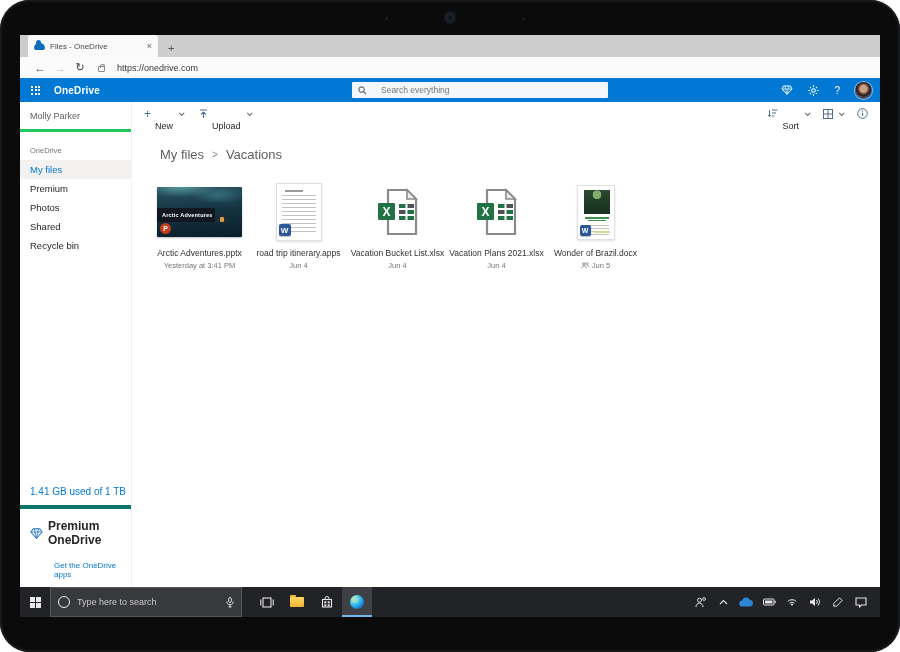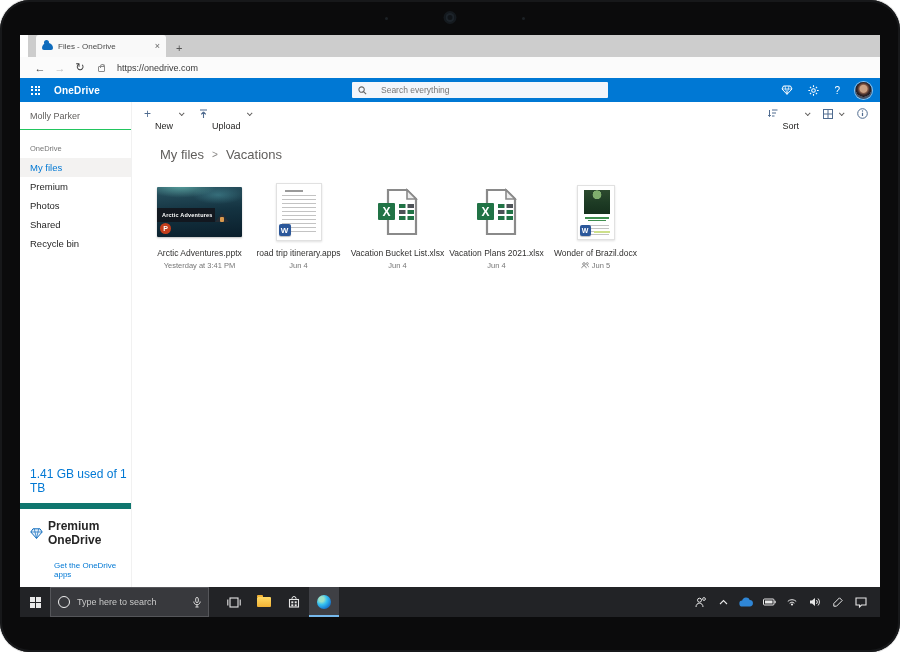--- a/index.html
+++ b/index.html
@@ -10,21 +10,21 @@
             box-shadow: inset 0 0 0 2px #17181a, 0 0 0 1px #d9d9d9; overflow:hidden; }
   .camera { position:absolute; top:13px; left:50%; transform:translateX(-50%); width:9px; height:9px;
             border-radius:50%; background:#101418; box-shadow: inset 0 0 0 2px #1d242b, 0 0 0 2px #151a1f; }
   .sensor-dot { position:absolute; top:17px; width:3px; height:3px; border-radius:50%; background:#1c2126; }
   .sensor-left { left:385px; } .sensor-right { left:522px; }
 
   
   .screen { position:absolute; left:20px; top:35px; width:860px; height:582px; background:#ffffff; overflow:hidden; }
 
   
-  .tabbar { position:absolute; left:8px; top:0; width:100%; height:22px; background:#cdcdcd; display:flex; align-items:flex-end; }
+  .tabbar { position:absolute; left:0; top:0; width:100%; height:22px; background:#cdcdcd; display:flex; align-items:flex-end; }
   .tab { display:flex; align-items:center; gap:5px; width:130px; height:22px; background:#f9f9f9;
          margin-left:8px; padding:0 6px; border-radius:3px 3px 0 0; }
   .tab-cloud { width:11px; height:7px; background:#0f6cbd; border-radius:5px 5px 2px 2px; position:relative; flex:0 0 auto; }
   .tab-cloud:before { content:""; position:absolute; left:2px; top:-3px; width:5px; height:5px; border-radius:50%; background:#0f6cbd; }
   .tab-title { font-size:8px; color:#4a4a4a; flex:1; white-space:nowrap; overflow:hidden; }
   .tab-close { font-size:9px; color:#666; cursor:default; }
   .newtab-btn { font-size:11px; color:#555; margin-left:10px; padding-bottom:3px; }
 
   
   .addressbar { position:absolute; left:0; top:22px; width:100%; height:21px; background:#fbfbfb; display:flex; align-items:center; padding-left:10px; }
@@ -48,26 +48,26 @@
   .help-q { color:#fff; font-size:10px; }
   .avatar { width:17px; height:17px; border-radius:50%;
             background: radial-gradient(circle at 50% 40%, #caa184 0 27%, #8a5d48 33%, #3a2a2c 46%, #231c20 58%, #4a5160 59%, #5a6172 100%);
             box-shadow:0 0 0 1px rgba(255,255,255,.55); }
 
   
   .content { position:absolute; left:0; top:67px; width:100%; bottom:30px; display:flex; background:#fff; }
 
   
   .sidebar { width:112px; flex:0 0 auto; display:flex; flex-direction:column; border-right:1px solid #f1f1f1; }
-  .user-name { font-size:9px; color:#605e5c; padding:9px 0 8px 10px; border-bottom:1px solid #22c55e; }
+  .user-name { font-size:9px; color:#605e5c; padding:9px 0 8px 10px; border-bottom:3px solid #22c55e; }
   .side-label { font-size:7.5px; color:#767676; padding:14px 0 5px 10px; }
   .nav-item { font-size:9.5px; color:#262626; padding:4px 0 4px 10px; cursor:default; }
   .nav-item.selected { background:#f3f2f1; color:#0078d4; }
   .side-bottom { margin-top:auto; padding-bottom:8px; }
-  .storage-link { font-size:12px; color:#0078d4; padding:0 0 8px 10px; border-bottom:6px solid #0f766e; }
+  .storage-link { font-size:10px; color:#0078d4; padding:0 0 8px 10px; border-bottom:4px solid #0f766e; }
   .premium-row { display:flex; align-items:center; gap:5px; padding:10px 0 10px 10px; }
   .premium-txt { font-size:12px; font-weight:bold; color:#262626; }
   .getapps-link { font-size:8px; color:#0078d4; padding:4px 0 0 10px;margin-left:24px; }
 
   
   .main { flex:1; position:relative; }
   .toolbar { height:23px; display:flex; align-items:center; padding:0 12px; }
   .cmd { display:flex; align-items:center; gap:4px; margin-right:16px; }
   .cmd-label { font-size:9px; color:#252423;margin-top:24px; }
   .chev { width:4px; height:4px; border-right:1px solid #605e5c; border-bottom:1px solid #605e5c; transform:rotate(45deg) translateY(-1px); margin-left:2px; }
@@ -121,21 +121,21 @@
 
   
   .thumb-xlsx { position:relative; width:46px; height:50px; }
   .shared-ico svg { display:block; }
 
   
   .taskbar { position:absolute; left:0; bottom:0; width:100%; height:30px; background:#222326; display:flex; align-items:stretch; }
   .tb-start { width:30px; display:flex; align-items:center; justify-content:center; }
   .win-logo { display:grid; grid-template-columns:5px 5px; grid-gap:1px; transform:skewY(0deg); }
   .win-logo i { width:5px; height:5px; background:#e9e9e9; }
-  .tb-search { width:159px; background:#38393d; border:1px solid #55565a; display:flex; align-items:center; padding:0 7px; gap:7px; }
+  .tb-search { width:192px; background:#38393d; border:1px solid #55565a; display:flex; align-items:center; padding:0 7px; gap:7px; }
   .cortana-ring { width:12px; height:12px; border:1.5px solid #f0f0f0; border-radius:50%; flex:0 0 auto; }
   .tb-search input { background:transparent; border:none; outline:none; color:#c9c9c9; font-size:9px; width:108px; font-family:inherit; }
   .tb-search input::placeholder { color:#c9c9c9; }
   .tb-mic { margin-left:auto; display:flex; align-items:center; }
   .tb-apps { display:flex; align-items:stretch; margin-left:10px; }
   .tb-app { width:30px; display:flex; align-items:center; justify-content:center; }
   .tb-app.active { background:#3f4045; box-shadow: inset 0 -2px 0 #76b9ed; }
   .folder-ico { position:relative; width:14px; height:10px; background:linear-gradient(180deg,#ffd965,#f2b234); border-radius:1px; }
   .folder-ico:before { content:""; position:absolute; left:0; top:-2px; width:6px; height:2px; background:#f2b234; border-radius:1px 1px 0 0; }
   .edge-ico { width:14px; height:14px; border-radius:50%;

